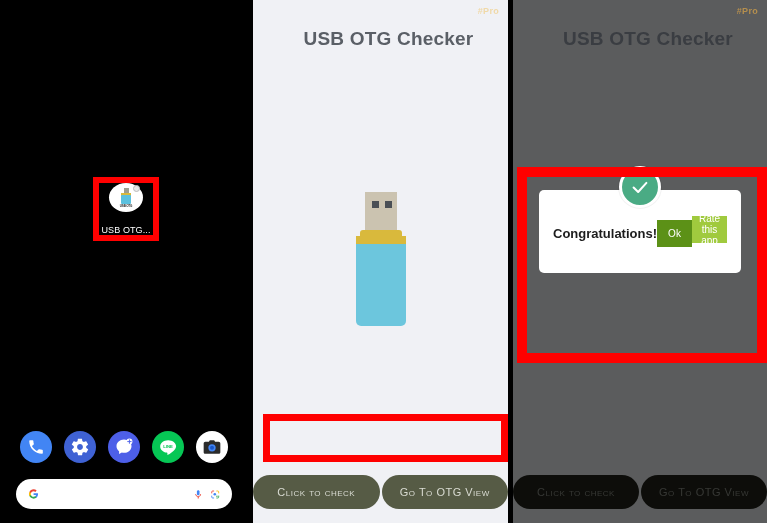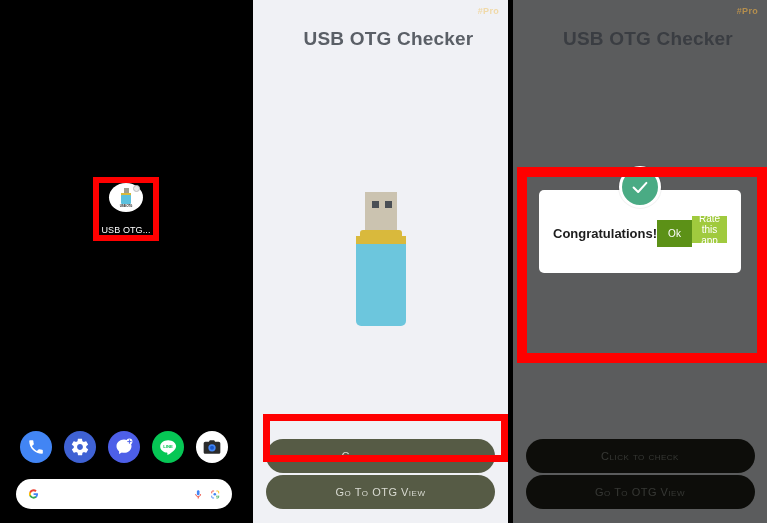--- a/index.html
+++ b/index.html
@@ -128,21 +128,21 @@
     width:50px; height:9px; background:#d9b93c;
   }
   .usb-body {
     position:absolute; left:5px; top:52px;
     width:50px; height:82px;
     background:#6cc6dd; border-radius:0 0 5px 5px;
   }
 
   .btn-stack {
     position:absolute; left:0; bottom:14px; width:100%;
-    display:flex; flex-direction:column; align-items:center; gap:2px;
+    display:flex; flex-direction:row; align-items:center; gap:2px;
   }
   .action-btn {
     width:229px; height:34px; border-radius:19px;
     background:#565b45; color:#d9dbd2;
     display:flex; align-items:center; justify-content:center;
     font-size:11px; font-variant:small-caps; letter-spacing:0.5px;
     border:none; cursor:pointer;
     font-family:"Liberation Sans", sans-serif;
   }
 

